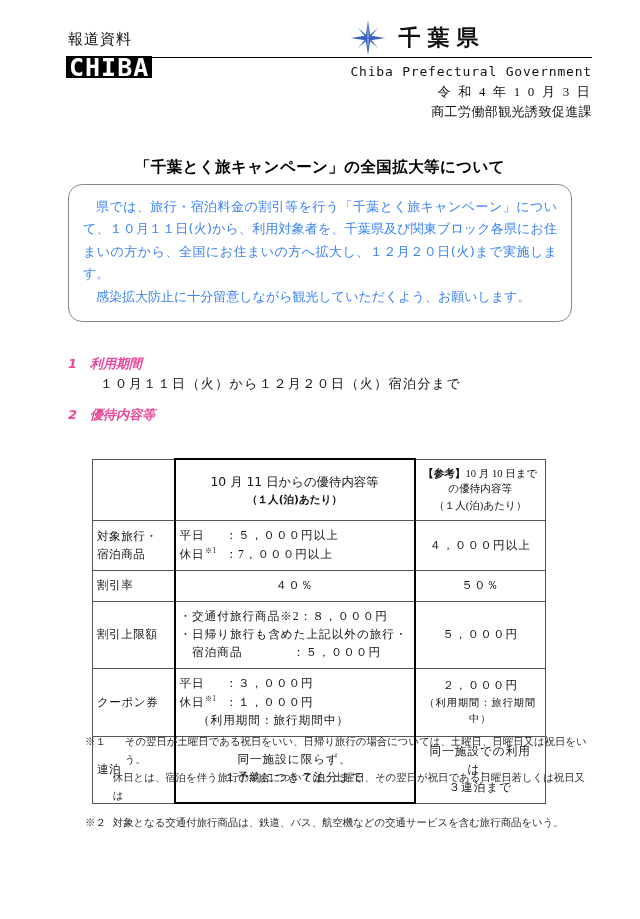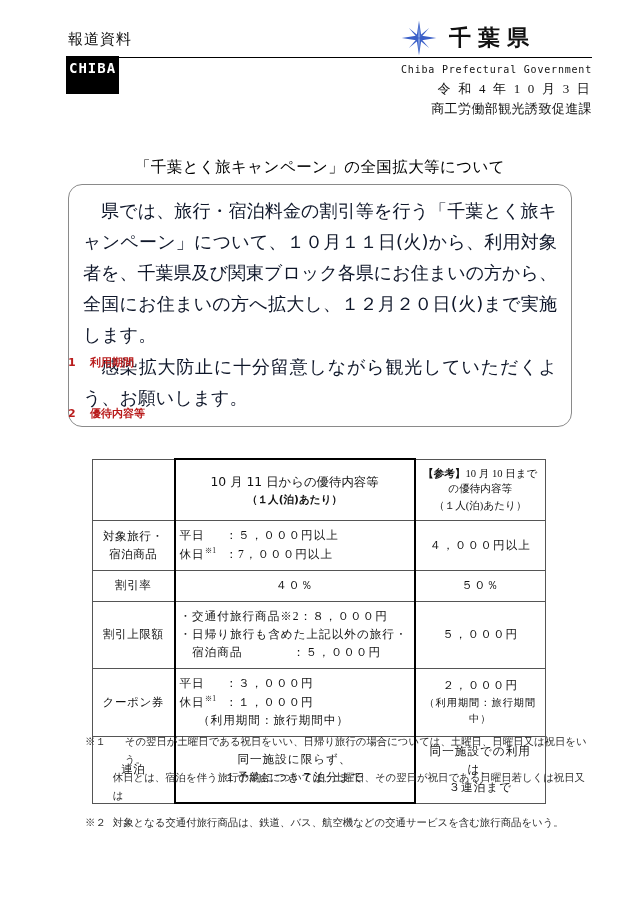--- a/index.html
+++ b/index.html
@@ -42,23 +42,23 @@
     font-weight: 500;
   }
   .chiba-logo {
     position: absolute;
     left: 66px;
     top: 38px;
     background: #000000;
     color: #ffffff;
     font-family: "DejaVu Sans Mono", "Liberation Mono", monospace;
     font-weight: 700;
-    font-size: 14px;
+    font-size: 25px;
     line-height: 20px;
-    padding: 2px 3px 16px 3px;
+    padding: 2px 3px 0 3px;
     letter-spacing: 1px;
   }
   .header-rule {
     position: absolute;
     left: 68px;
     right: 48px;
     top: 39px;
     border-bottom: 1.6px solid #000;
   }
   .brand {
@@ -83,21 +83,21 @@
     font-family: "DejaVu Sans", "Liberation Sans", sans-serif;
     font-size: 22px;
     font-weight: 700;
     letter-spacing: 7px;
     color: #111;
     padding-left: 4px;
   }
   .brand-en {
     margin-top: 9px;
     font-family: "DejaVu Sans Mono", "Liberation Mono", monospace;
-    font-size: 10px;
+    font-size: 13px;
     letter-spacing: 0.8px;
     color: #111;
     text-align: right;
   }
   .meta-line {
     margin-top: 7px;
     font-size: 13px;
     letter-spacing: 2.2px;
     color: #111;
     text-align: right;
@@ -111,54 +111,55 @@
 
   
   .doc-title {
     position: absolute;
     top: 147px;
     left: 0;
     right: 0;
     text-align: center;
     font-family: "DejaVu Sans", "Liberation Sans", sans-serif;
     font-size: 15.5px;
-    font-weight: 400;
+    font-weight: 700;
     letter-spacing: 0.4px;
     color: #000;
   }
 
   
   .lead-box {
     position: absolute;
     top: 184px;
     left: 68px;
     width: 504px;
     box-sizing: border-box;
     border: 1.3px solid #8a8a8a;
     border-radius: 14px;
     padding: 11px 14px 12px 14px;
     font-family: "DejaVu Sans", "Liberation Sans", sans-serif;
-    font-size: 18px;
+    font-size: 13px;
     line-height: 1.72;
-    color: #0f172a;
+    color: #3b82f6;
   }
   .lead-box p {
     margin: 0;
     text-indent: 1em;
     text-align: justify;
   }
   .lead-box p + p { margin-top: 1px; }
 
   
   .section-head {
     position: absolute;
     font-family: "DejaVu Sans", "Liberation Sans", sans-serif;
-    font-size: 11px;
-    font-weight: 700;
-    color: #b91c1c;
+    font-size: 13px;
+    font-weight: 700;
+    color: #ec4899;
+    font-style: italic;
   }
   .section-head .num {
     display: inline-block;
     width: 22px;
   }
   .section-body {
     position: absolute;
     font-size: 13px;
     letter-spacing: 1.4px;
     color: #111;
@@ -193,21 +194,20 @@
   }
   
   table.benefits .mid {
     border-left: 2.4px solid #000;
     border-right: 2.4px solid #000;
   }
   table.benefits tr.r-head .mid { border-top: 2.4px solid #000; }
   table.benefits tr.r-last .mid { border-bottom: 2.4px solid #000; }
 
   .rowlabel {
-    text-align: center;
     letter-spacing: 0.5px;
     line-height: 1.5;
     margin-left: 44px;
   }
   .cell-center {
     text-align: center;
     letter-spacing: 1.1px;
     line-height: 1.55;
   }
   .cell-list {
@@ -318,20 +318,21 @@
   <h1 class="doc-title">「千葉とく旅キャンペーン」の全国拡大等について</h1>
 
   <div class="lead-box">
     <p>県では、旅行・宿泊料金の割引等を行う「千葉とく旅キャンペーン」について、１０月１１日(火)から、利用対象者を、千葉県及び関東ブロック各県にお住まいの方から、全国にお住まいの方へ拡大し、１２月２０日(火)まで実施します。</p>
     <p>感染拡大防止に十分留意しながら観光していただくよう、お願いします。</p>
   </div>
 
   <div class="section-head" id="sec1-head">
     <span class="num">1</span><span>利用期間</span>
   </div>
+  <div class="section-body" id="sec1-body">１０月１１日（火）から１２月２０日（火）宿泊分まで</div>
 
   <div class="section-head" id="sec2-head">
     <span class="num">2</span><span>優待内容等</span>
   </div>
 
   <div class="table-wrap">
     <table class="benefits">
       <colgroup>
         <col class="c1">
           <col class="c2">

